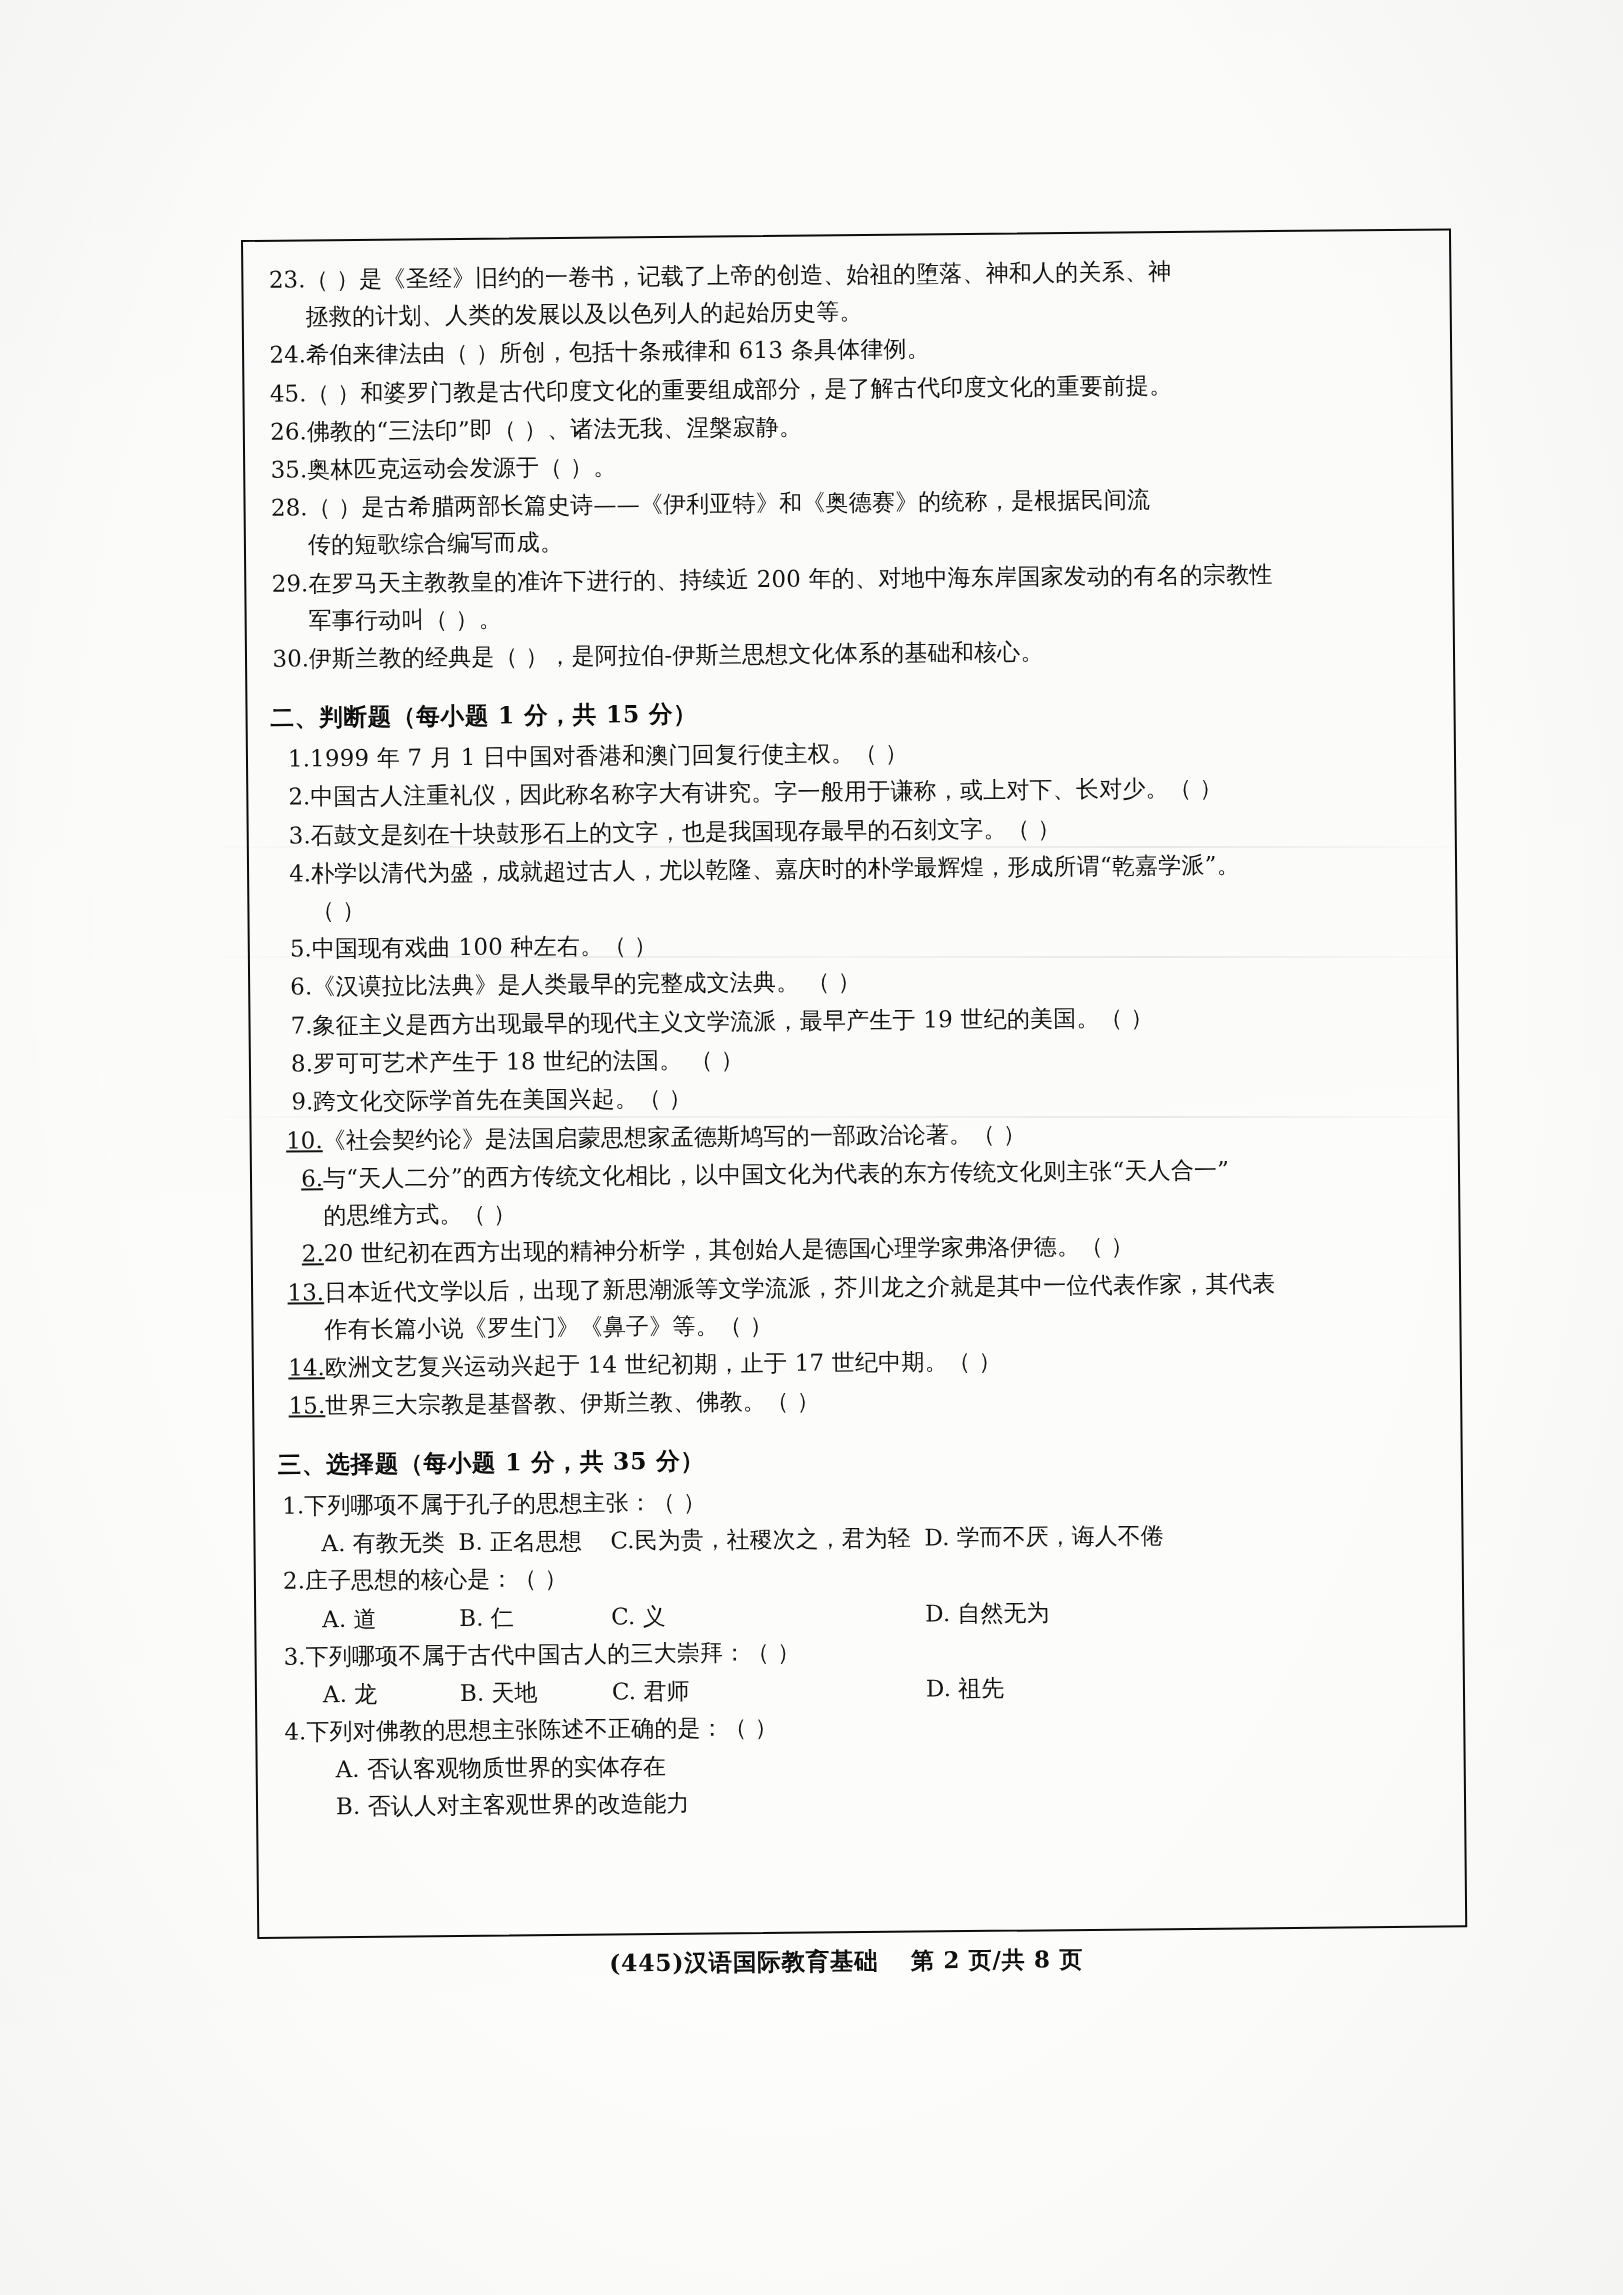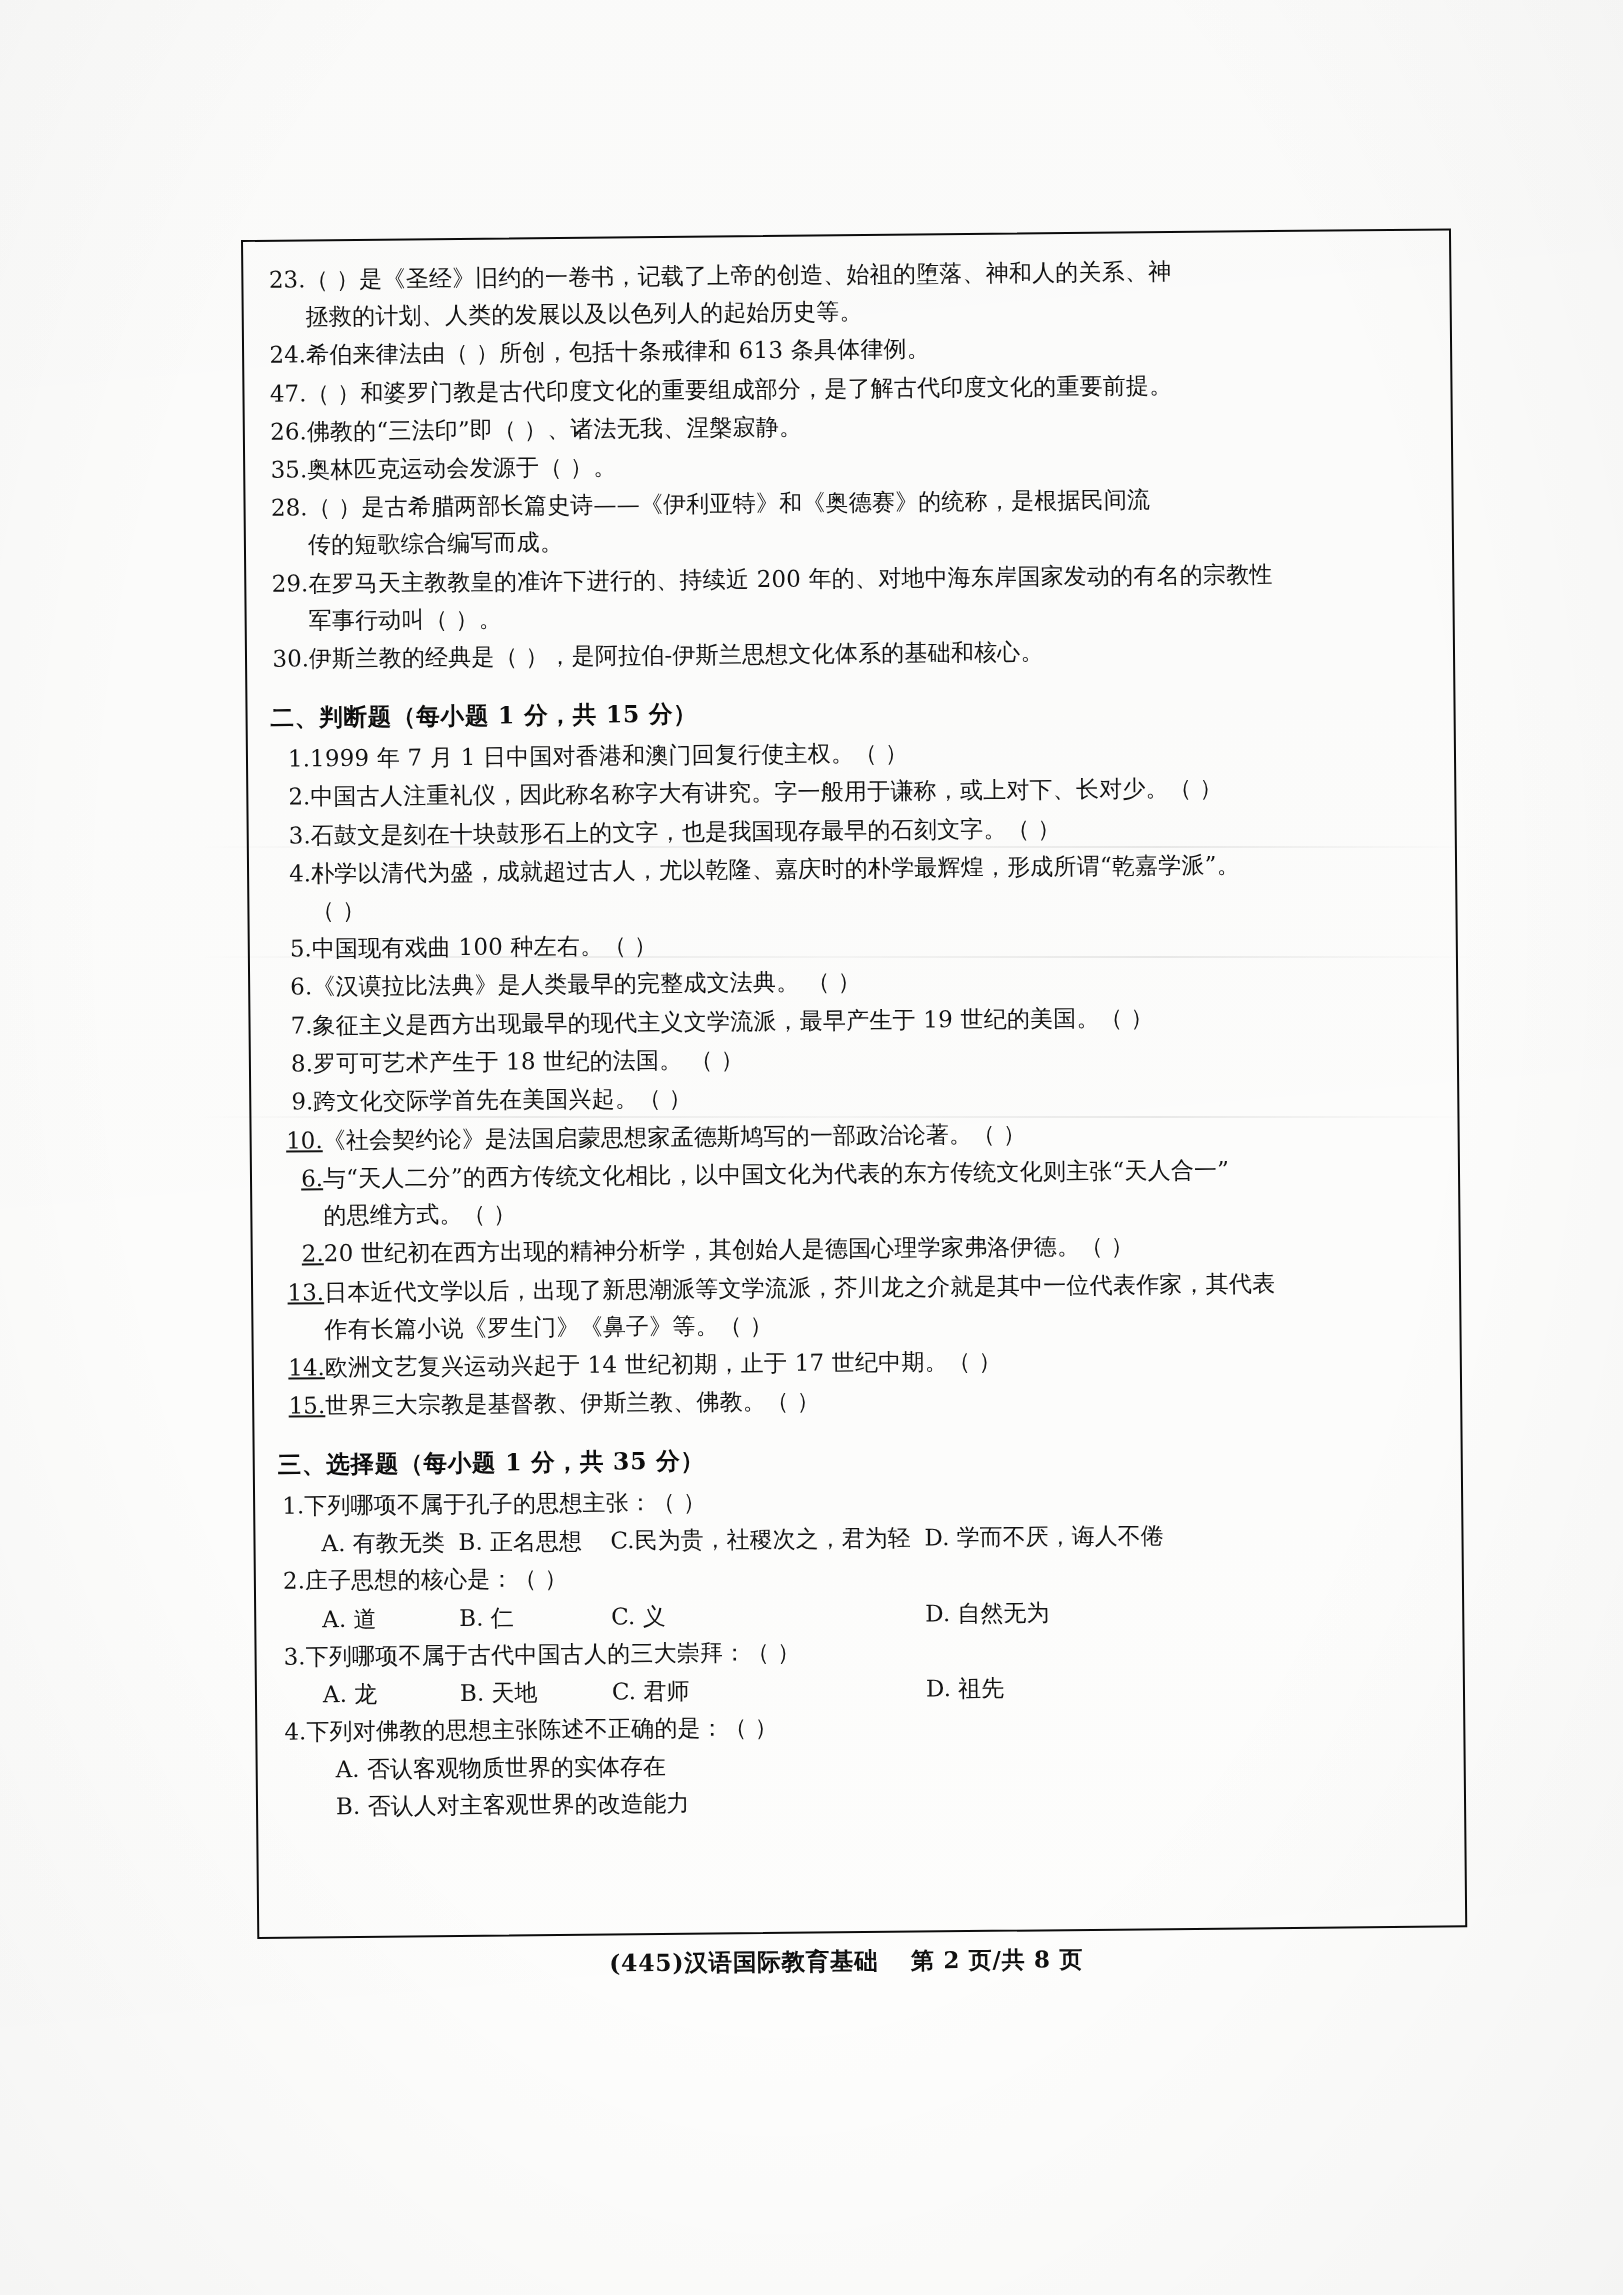--- a/index.html
+++ b/index.html
@@ -162,21 +162,21 @@
       </div>
 
       <div class="item">
         <span class="num">24.</span>
         <span class="body-txt">
           <span class="cont">希伯来律法由（           ）所创，包括十条戒律和 613 条具体律例。</span>
         </span>
       </div>
 
       <div class="item">
-        <span class="num">47.</span>
+        <span class="num">45.</span>
         <span class="body-txt">
           <span class="cont">（            ）和婆罗门教是古代印度文化的重要组成部分，是了解古代印度文化的重要前提。</span>
         </span>
       </div>
 
       <div class="item">
         <span class="num">26.</span>
         <span class="body-txt">
           <span class="cont">佛教的“三法印”即（             ）、诸法无我、涅槃寂静。</span>
         </span>

